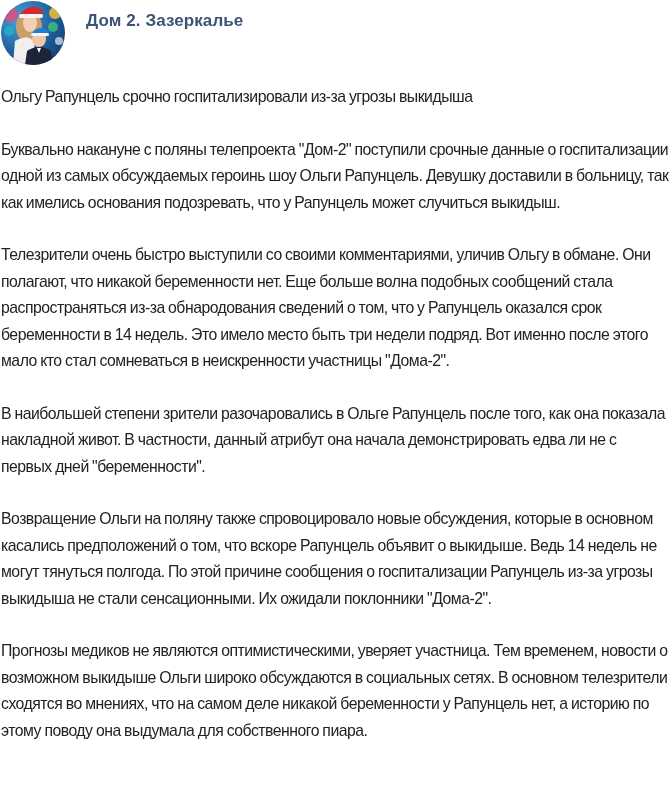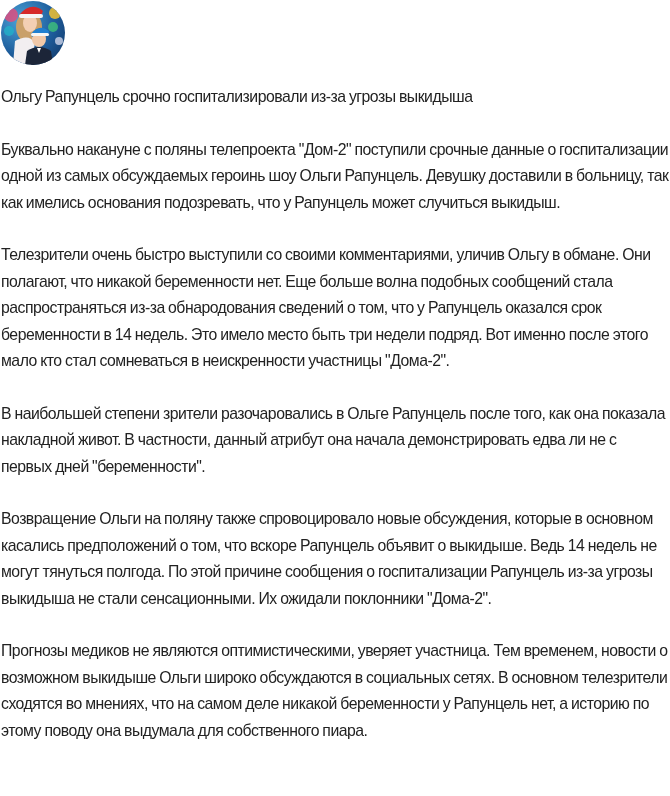--- a/index.html
+++ b/index.html
@@ -85,20 +85,21 @@
 
       <ellipse cx="38" cy="38" rx="7" ry="8" fill="#f0c8a8"></ellipse>
 
       <path d="M30 33 Q38 22 48 30 L47 34 Q38 30 31 36 Z" fill="#1f7fd0"></path>
       <rect x="30" y="32" width="18" height="3" rx="1.5" fill="#f5f5f5"></rect>
 
       <path d="M24 64 L26 50 Q38 42 50 50 L52 64 Z" fill="#1c2538"></path>
       <path d="M36 47 L38 52 L40 47 Z" fill="#ffffff"></path>
     </svg>
   </div>
+  <div class="group-name">Дом 2. Зазеркалье</div>
 </div>
 
 <div class="post-body">
   <p>Ольгу Рапунцель срочно госпитализировали из-за угрозы выкидыша</p>
   <p>Буквально накануне с поляны телепроекта "Дом-2" поступили срочные данные о госпитализации одной из самых обсуждаемых героинь шоу Ольги Рапунцель. Девушку доставили в больницу, так как имелись основания подозревать, что у Рапунцель может случиться выкидыш.</p>
   <p>Телезрители очень быстро выступили со своими комментариями, уличив Ольгу в обмане. Они полагают, что никакой беременности нет. Еще больше волна подобных сообщений стала распространяться из-за обнародования сведений о том, что у Рапунцель оказался срок беременности в 14 недель. Это имело место быть три недели подряд. Вот именно после этого мало кто стал сомневаться в неискренности участницы "Дома-2".</p>
   <p>В наибольшей степени зрители разочаровались в Ольге Рапунцель после того, как она показала накладной живот. В частности, данный атрибут она начала демонстрировать едва ли не с первых дней "беременности".</p>
   <p>Возвращение Ольги на поляну также спровоцировало новые обсуждения, которые в основном касались предположений о том, что вскоре Рапунцель объявит о выкидыше. Ведь 14 недель не могут тянуться полгода. По этой причине сообщения о госпитализации Рапунцель из-за угрозы выкидыша не стали сенсационными. Их ожидали поклонники "Дома-2".</p>
   <p>Прогнозы медиков не являются оптимистическими, уверяет участница. Тем временем, новости о возможном выкидыше Ольги широко обсуждаются в социальных сетях. В основном телезрители сходятся во мнениях, что на самом деле никакой беременности у Рапунцель нет, а историю по этому поводу она выдумала для собственного пиара.</p>
 </div>

